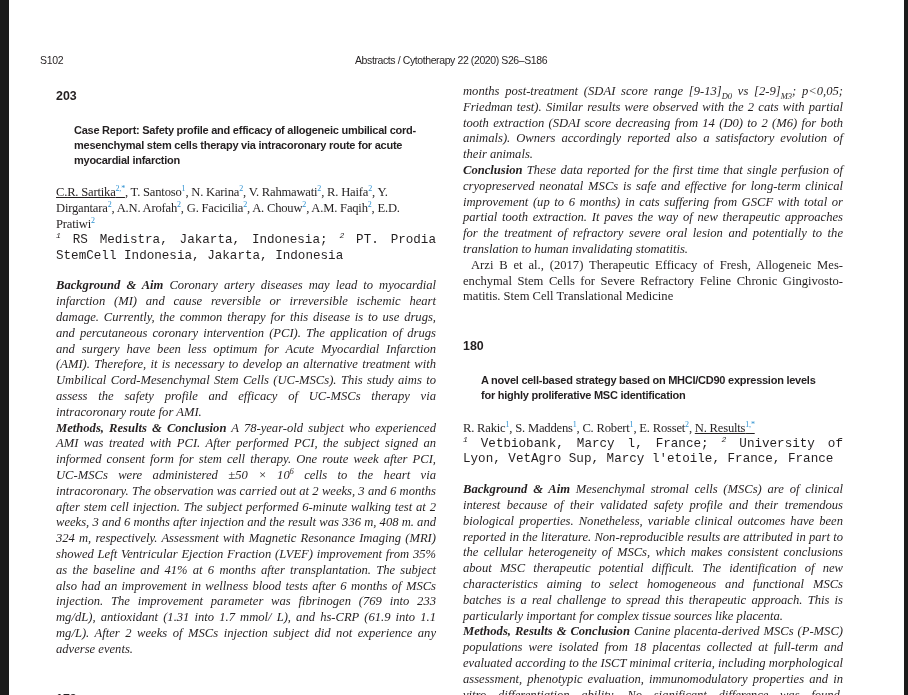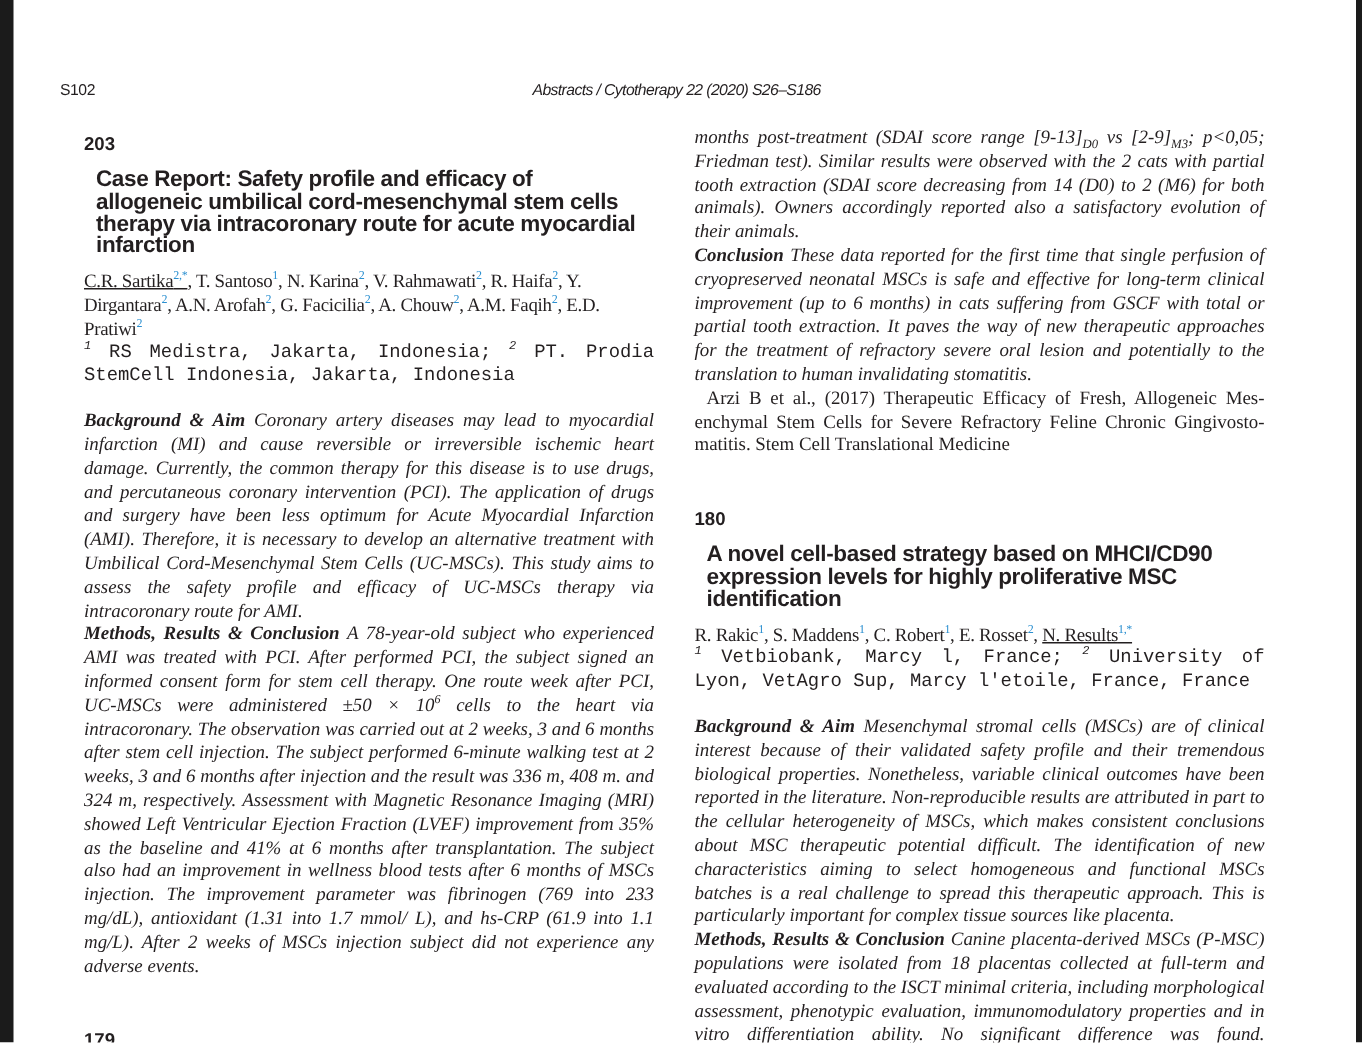--- a/index.html
+++ b/index.html
@@ -5,26 +5,26 @@
   html, body { margin: 0; padding: 0; }
   body {
     width: 908px; height: 695px; overflow: hidden; position: relative;
     background: #ffffff;
     font-family: "Liberation Serif", "DejaVu Serif", serif;
     color: #231f20;
   }
   .frame-left { position: absolute; left: 0; top: 0; width: 9px; height: 695px; background: #1b1b1b; }
   .frame-right { position: absolute; right: 0; top: 0; width: 4px; height: 695px; background: #1b1b1b; }
   .page-num { position: absolute; left: 40px; top: 54px; font-family: "Liberation Sans", "DejaVu Sans", sans-serif; font-size: 10.5px; letter-spacing: -0.3px; }
-  .running-head { position: absolute; left: 355px; top: 54px; font-family: "Liberation Sans", "DejaVu Sans", sans-serif; font-style: italic; font-size: 10.5px; letter-spacing: -0.4px; }
+  .running-head { position: absolute; left: 355px; top: 54px; font-family: "Liberation Sans", "DejaVu Sans", sans-serif; font-size: 10.5px; letter-spacing: -0.4px; }
   .col { position: absolute; width: 380px; font-size: 12.6px; line-height: 15.8px; }
   .col.left { left: 56px; top: 87px; }
   .col.right { left: 463px; top: 84px; }
   .abs-num { font-family: "Liberation Sans", "DejaVu Sans", sans-serif; font-weight: bold; font-size: 12.4px; margin: 0; height: 18px; line-height: 18px; }
-  .abs-title { font-family: "Liberation Sans", "DejaVu Sans", sans-serif; font-weight: bold; font-size: 15px; line-height: 14.8px; margin: 8px; letter-spacing: -0.25px; }
+  .abs-title { font-family: "Liberation Sans", "DejaVu Sans", sans-serif; font-weight: bold; font-size: 11px; line-height: 14.8px; margin: 18px; letter-spacing: -0.25px; }
   .authors { margin: 0; letter-spacing: -0.2px; }
   .authors .presenter { text-decoration: underline; }
   sup.aff { color: #2a8fd0; font-size: 8px; line-height: 0; vertical-align: super; }
   .affil { margin: 0; text-align: justify; font-family: Liberation Mono, monospace; }
   .affil sup { font-style: italic; font-size: 8px; line-height: 0; }
   p.body { margin: 0; text-align: justify; hyphens: manual; font-style: italic; }
   p.body .lead { font-weight: bold; }
   .gap { height: 14px; }
   .gap-lg { height: 32px; }
   .ref { margin: 0; text-indent: 8px; text-align: justify; }

